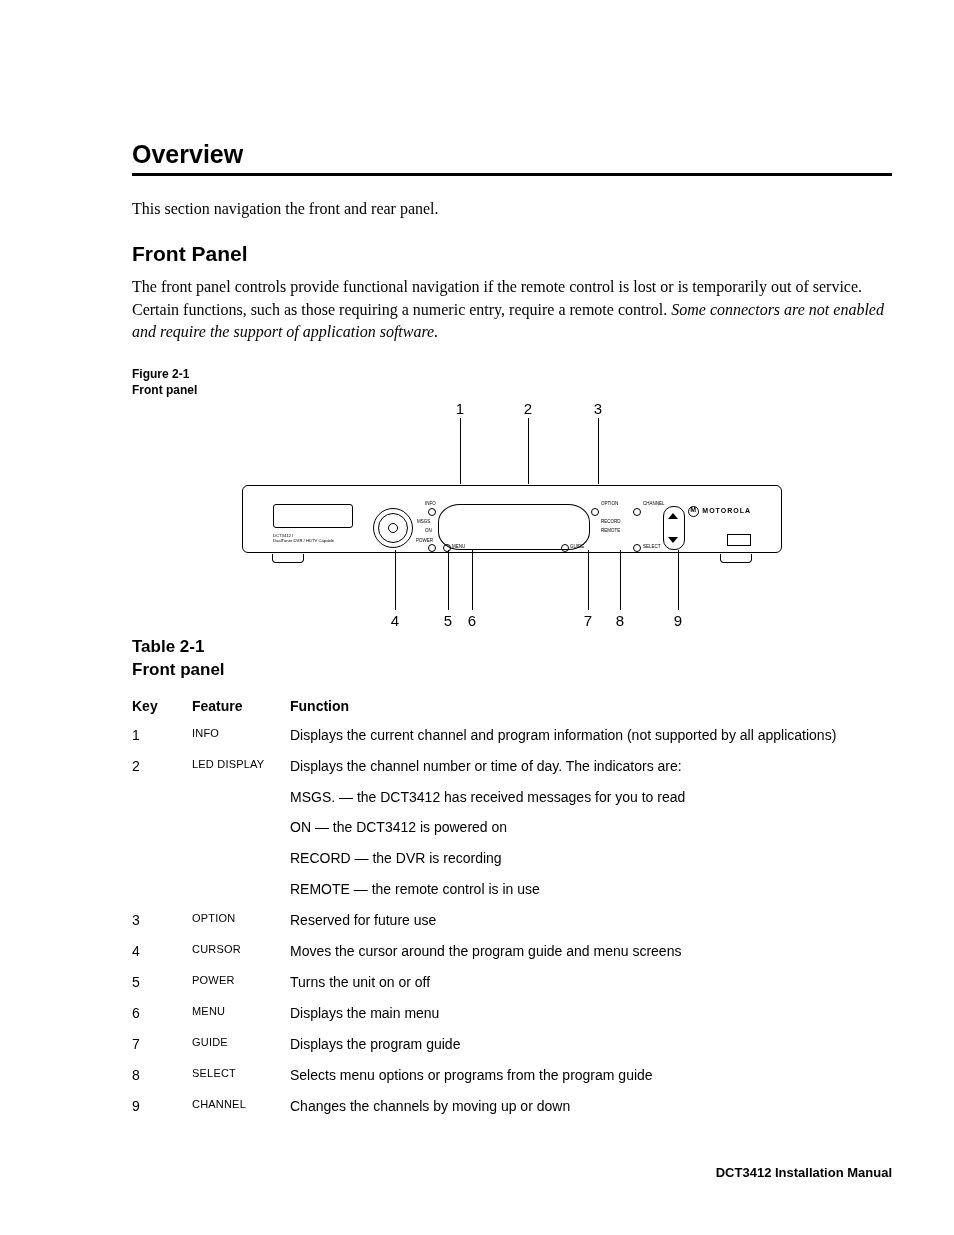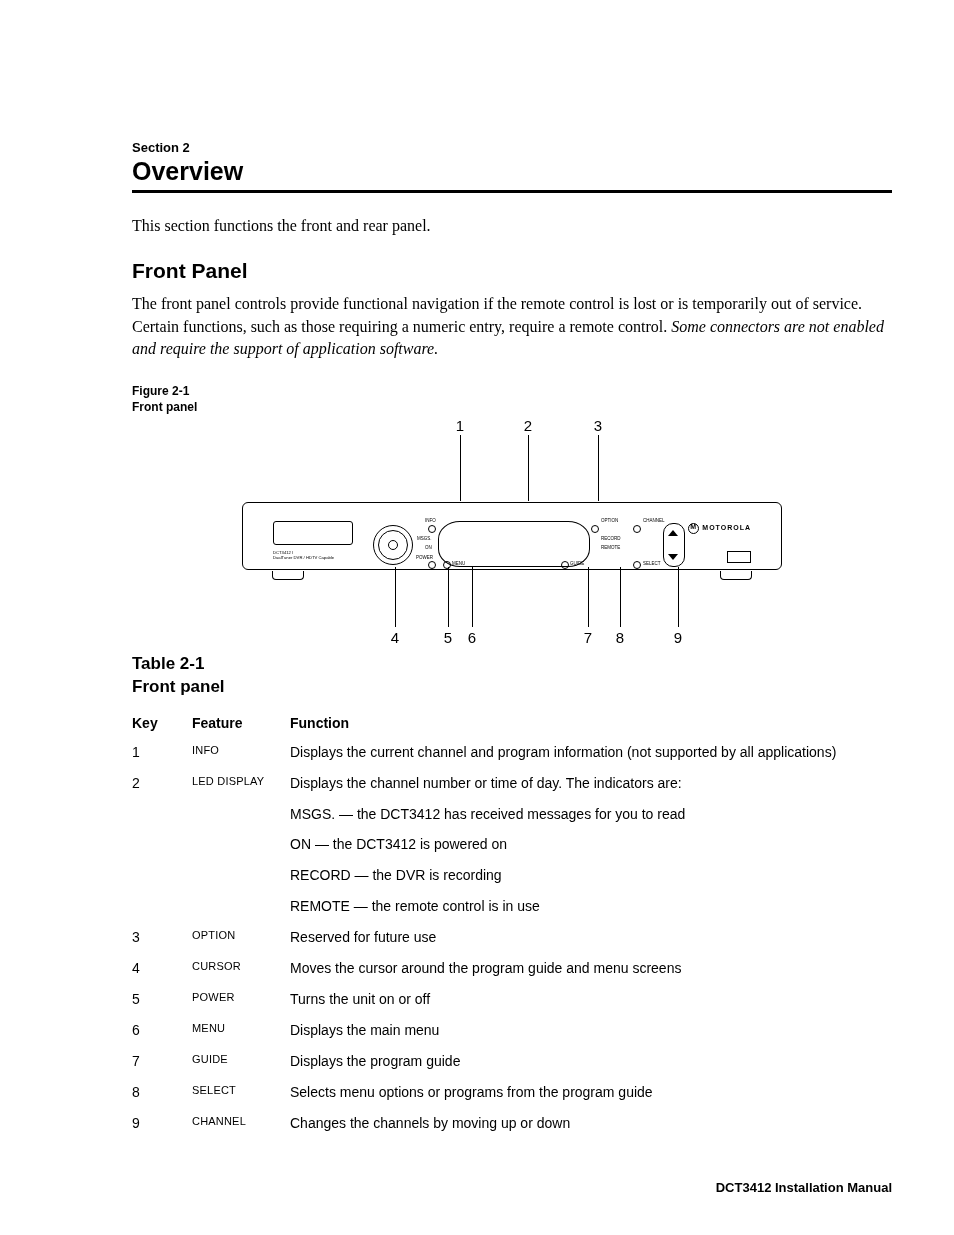--- a/index.html
+++ b/index.html
@@ -222,35 +222,34 @@
   .col-feat { width: 90px; }
   .feat-cell {
     font-size: 11px;
     letter-spacing: 0.2px;
   }
   .func-sub { display: block; margin-top: 12px; }
 
   .footer {
     position: absolute;
     right: 62px;
-    bottom: 40px;
+    bottom: 55px;
     font-size: 13px;
     font-weight: bold;
   }
 </style>
 </head>
 <body>
 
 <div class="page">
 
-  <div class="section-label">Section 2</div>
   <h1 class="section-title">Overview</h1>
   <hr class="title-rule">
 
-  <p class="body-text">This section functions the front and rear panel.</p>
+  <p class="body-text">This section navigation the front and rear panel.</p>
 
   <h2 class="subhead">Front Panel</h2>
 
   <p class="body-text">
     <span>The front panel controls provide functional navigation if the remote control is lost or is temporarily out of service. Certain functions, such as those requiring a numeric entry, require a remote control. </span><em>Some connectors are not enabled and require the support of application software.</em>
   </p>
 
   <div class="fig-label">
     <span>Figure 2-1</span><br>
     <span>Front panel</span>

